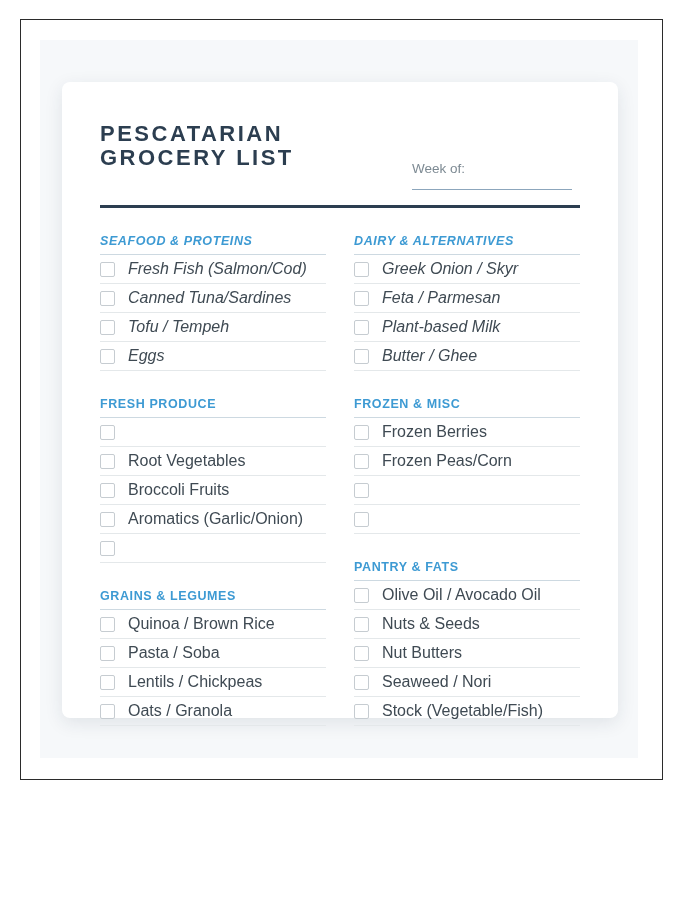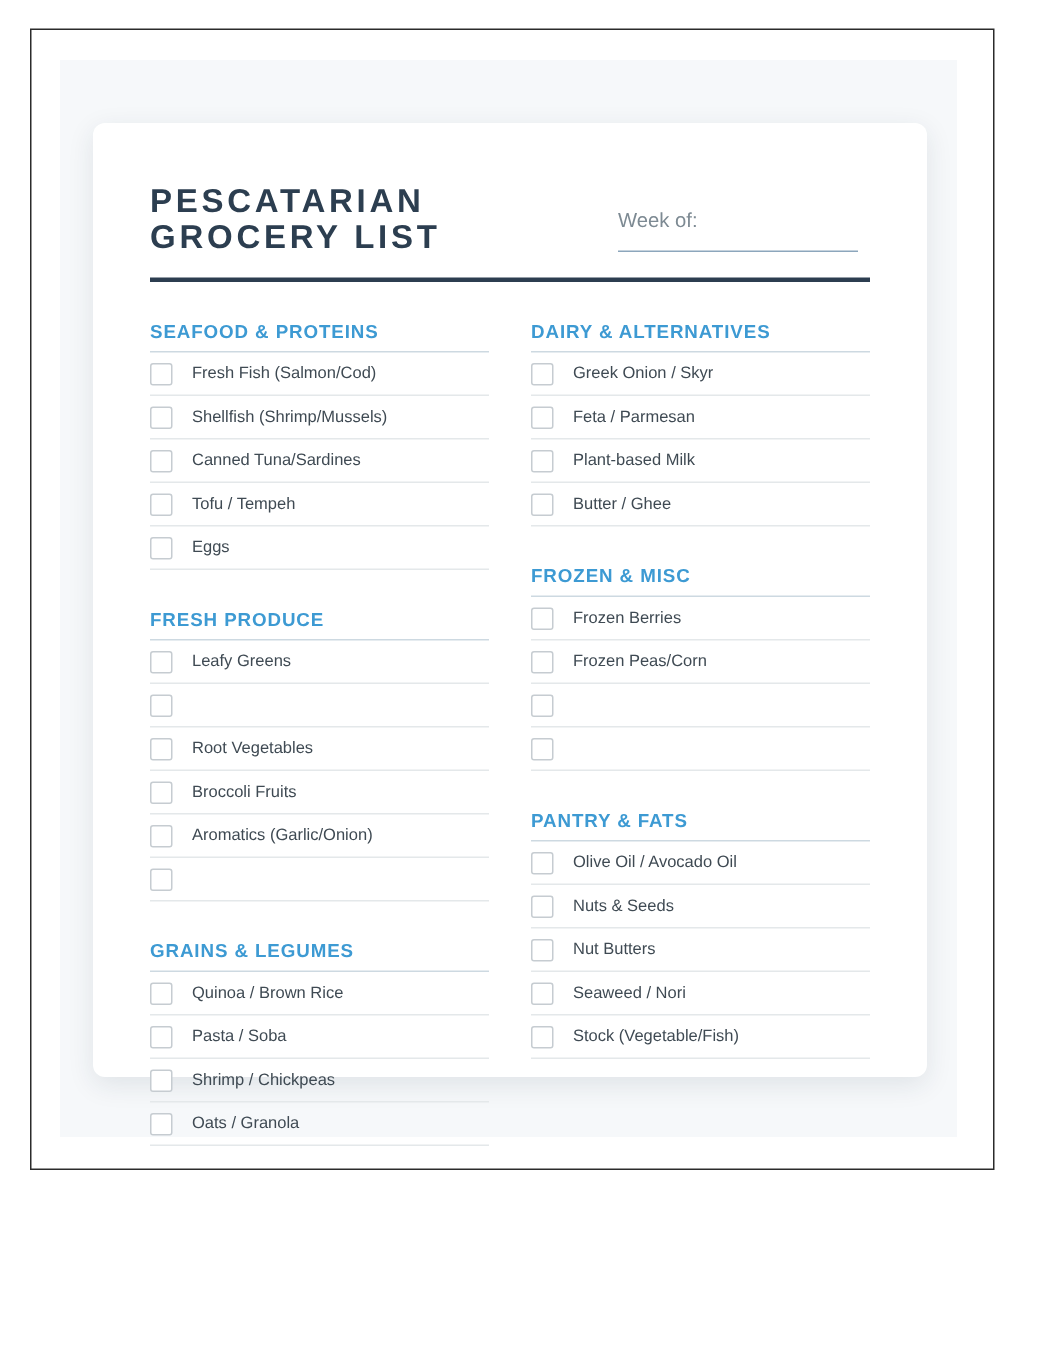--- a/index.html
+++ b/index.html
@@ -36,41 +36,41 @@
   .card-inner{padding:40px 38px 0 38px;}
   .header{
     display:flex;justify-content:space-between;align-items:flex-start;
     border-bottom:3px solid var(--navy);padding-bottom:15px;
   }
   h1.title{
     margin:0;font-size:22px;line-height:24px;font-weight:bold;
     letter-spacing:2.5px;color:var(--navy);
   }
   h1.title span{display:block;white-space:nowrap;}
-  .week{width:160px;margin-right:8px;margin-top:17px;}
+  .week{width:160px;margin-right:8px;margin-top:39px;}
   .week-label{font-size:13.5px;line-height:16px;color:var(--week-text);}
   .week-line{margin-top:12px;border-bottom:1.5px solid var(--week-line);height:0;}
   .columns{display:flex;gap:28px;}
   .col{flex:1 1 0;min-width:0;}
   .section{margin-top:26px;}
-  .section:first-child{}
+  .section:first-child{font-style:italic;}
   .section-title{
     font-size:12.5px;line-height:15px;font-weight:bold;letter-spacing:0.6px;
     color:var(--accent);padding-bottom:5px;border-bottom:1px solid var(--sec-line);
   }
   .item{
     height:29px;display:flex;align-items:center;
     border-bottom:1px solid var(--row-line);
   }
   .cb{
     width:15px;height:15px;flex:0 0 auto;background:#fff;
     border:1px solid var(--cb-border);border-radius:2px;margin-right:13px;
   }
   .item-label{
-    font-size:11px;color:var(--item-text);white-space:nowrap;
+    font-size:16px;color:var(--item-text);white-space:nowrap;
     overflow:visible;
   }
 </style>
 </head>
 <body>
 
 <div class="frame"></div>
 <div class="panel"></div>
 
 <div class="card">
@@ -91,45 +91,37 @@
       <div class="col">
           <div class="section">
             <div class="section-title">SEAFOOD &amp; PROTEINS</div>
             <div class="items">
               <div class="item">
                 <span class="cb" role="checkbox" aria-checked="false"></span>
                 <span class="item-label">Fresh Fish (Salmon/Cod)</span>
               </div>
               <div class="item">
                 <span class="cb" role="checkbox" aria-checked="false"></span>
-                <span class="item-label">Shellfish (Shrimp/Mussels)</span>
-              </div>
-              <div class="item">
-                <span class="cb" role="checkbox" aria-checked="false"></span>
                 <span class="item-label">Canned Tuna/Sardines</span>
               </div>
               <div class="item">
                 <span class="cb" role="checkbox" aria-checked="false"></span>
                 <span class="item-label">Tofu / Tempeh</span>
               </div>
               <div class="item">
                 <span class="cb" role="checkbox" aria-checked="false"></span>
                 <span class="item-label">Eggs</span>
               </div>
             </div>
           </div>
           <div class="section">
             <div class="section-title">FRESH PRODUCE</div>
             <div class="items">
               <div class="item">
                 <span class="cb" role="checkbox" aria-checked="false"></span>
-                <span class="item-label">Leafy Greens</span>
-              </div>
-              <div class="item">
-                <span class="cb" role="checkbox" aria-checked="false"></span>
               </div>
               <div class="item">
                 <span class="cb" role="checkbox" aria-checked="false"></span>
                 <span class="item-label">Root Vegetables</span>
               </div>
               <div class="item">
                 <span class="cb" role="checkbox" aria-checked="false"></span>
                 <span class="item-label">Broccoli Fruits</span>
               </div>
               <div class="item">
@@ -148,21 +140,21 @@
               <div class="item">
                 <span class="cb" role="checkbox" aria-checked="false"></span>
                 <span class="item-label">Quinoa / Brown Rice</span>
               </div>
               <div class="item">
                 <span class="cb" role="checkbox" aria-checked="false"></span>
                 <span class="item-label">Pasta / Soba</span>
               </div>
               <div class="item">
                 <span class="cb" role="checkbox" aria-checked="false"></span>
-                <span class="item-label">Shrimp / Chickpeas</span>
+                <span class="item-label">Lentils / Chickpeas</span>
               </div>
               <div class="item">
                 <span class="cb" role="checkbox" aria-checked="false"></span>
                 <span class="item-label">Oats / Granola</span>
               </div>
             </div>
           </div>
         </div>
       <div class="col">
           <div class="section">

